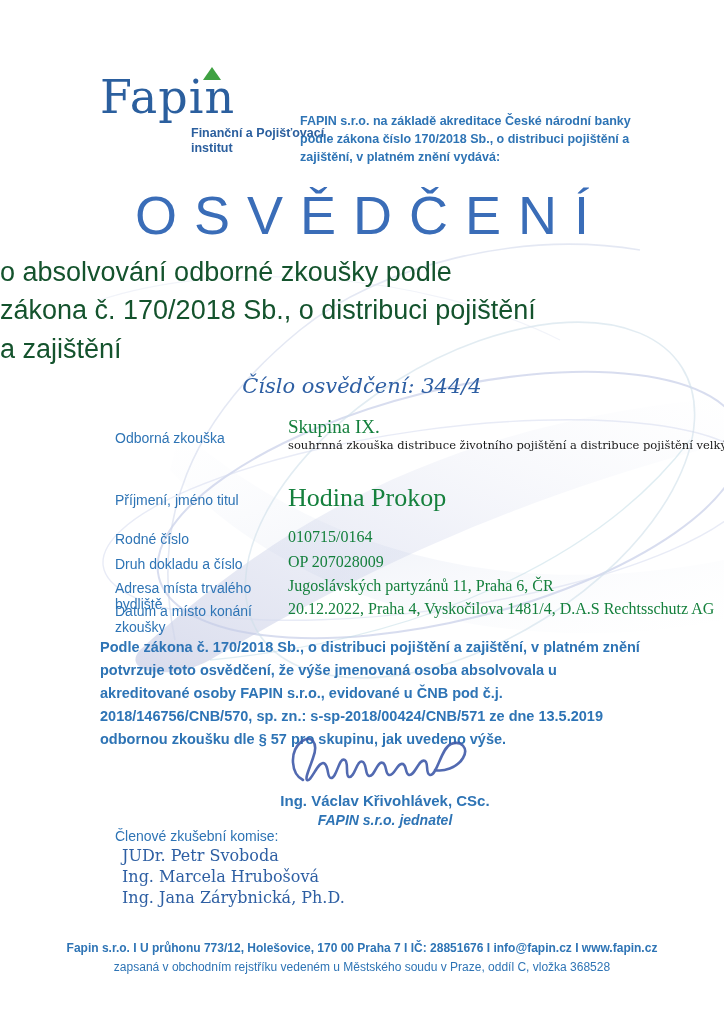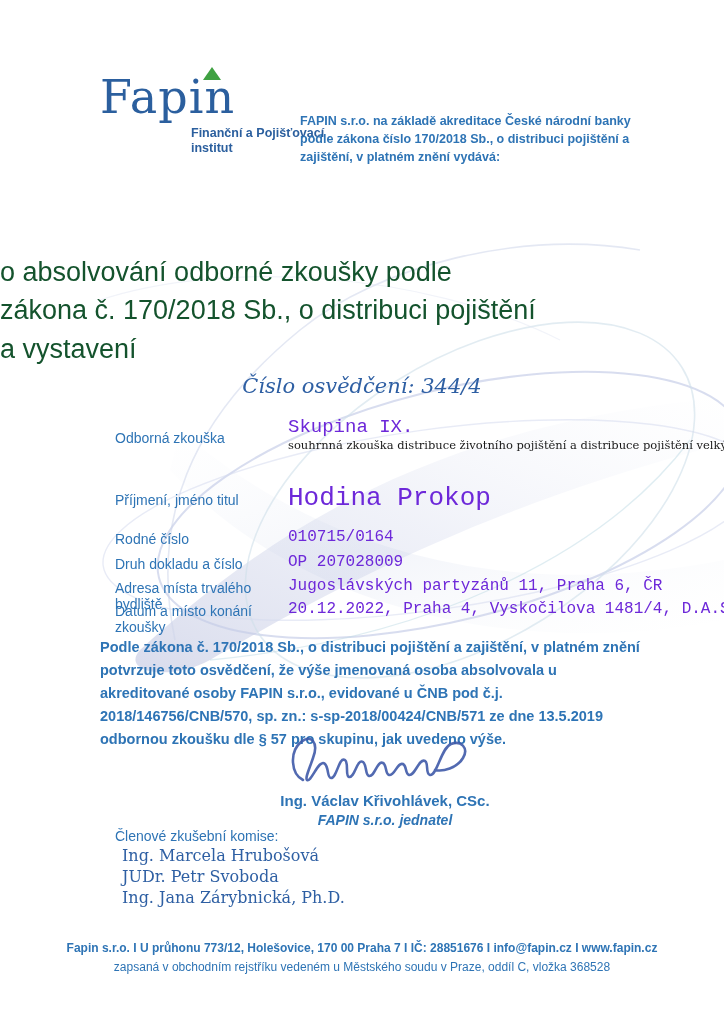--- a/index.html
+++ b/index.html
@@ -53,22 +53,22 @@
     font-size:21px;color:#2e5fa3;font-style:italic;
   }
   
   .frow{position:absolute;left:115px;width:560px;}
   .flabel{
     position:absolute;left:0;top:0;width:170px;
     font-size:14px;font-weight:normal;color:#2e74b5;
   }
   .fvalue{
     position:absolute;left:173px;top:-3px;width:390px;
-    font-family:Liberation Mono, monospace;
-    font-size:16px;color:#6d28d9;white-space:nowrap;
+    font-family:Liberation Serif, serif;
+    font-size:16px;color:#15803d;white-space:nowrap;
   }
   .fvalue-big{font-size:19px;}
   .fvalue-name{font-size:26px;top:-9px;}
   .fvalue-sub{
     position:absolute;left:173px;top:17px;width:430px;
     font-family:"DejaVu Serif", serif;
     font-size:11.5px;color:#191919;white-space:nowrap;
   }
   
   .body-par{
@@ -135,25 +135,26 @@
     <div class="logo-word">Fapin</div>
     <div class="logo-caret"></div>
     <div class="logo-tagline">
       <div>Finanční a Pojišťovací</div>
       <div>institut</div>
     </div>
   </div>
 
   <div class="header-intro"><span>FAPIN</span><span> s.r.o. na základě akreditace České národní banky podle zákona číslo 170/2018 Sb., o distribuci pojištění a zajištění, v platném znění vydává:</span></div>
 
+  <div class="title">OSVĚDČENÍ</div>
 
   <div class="subtitle">
     <div>o absolvování odborné zkoušky podle</div>
     <div>zákona č. 170/2018 Sb., o distribuci pojištění</div>
-    <div>a vystavení</div>
+    <div>a zajištění</div>
   </div>
 
   <div class="cert-number"><span>Číslo osvědčení:</span>
     <span>344/4</span></div>
 
   <div class="frow" style="top:430px">
     <div class="flabel">Odborná zkouška</div>
     <div class="fvalue fvalue-big" style="top:-14px">Skupina IX.</div>
     <div class="fvalue-sub" style="top:8px">souhrnná zkouška distribuce životního pojištění a distribuce pojištění velkých pojistných rizik</div>
   </div>
@@ -192,22 +193,22 @@
                C70,50 72,30 78,34 C82,37 80,47 84,48 C90,49 92,32 98,35 C102,37 100,46 104,47
                C110,48 112,34 118,36 C122,38 120,46 124,47 C130,48 134,30 140,33 C144,35 140,46 145,47
                C152,48 156,20 166,16 C176,12 184,20 178,30 C172,40 158,44 150,42" fill="none" stroke="#3f5aa8" stroke-width="2.6" stroke-linecap="round" opacity="0.9"></path>
     </svg>
     <div class="sig-name">Ing. Václav Křivohlávek, CSc.</div>
     <div class="sig-role">FAPIN s.r.o. jednatel</div>
   </div>
 
   <div class="committee">
     <div class="committee-heading">Členové zkušební komise:</div>
+    <div class="committee-member">JUDr. Petr Svoboda</div>
     <div class="committee-member">Ing. Marcela Hrubošová</div>
-    <div class="committee-member">JUDr. Petr Svoboda</div>
     <div class="committee-member">Ing. Jana Zárybnická, Ph.D.</div>
   </div>
 
 
   <div class="footer">
     <div class="footer-line1">Fapin s.r.o.   I   U průhonu 773/12, Holešovice, 170 00 Praha 7   I   IČ: 28851676   I   info@fapin.cz   I   www.fapin.cz</div>
     <div class="footer-line2">zapsaná v obchodním rejstříku vedeném u Městského soudu v Praze, oddíl C, vložka 368528</div>
   </div>
 
 </div>

